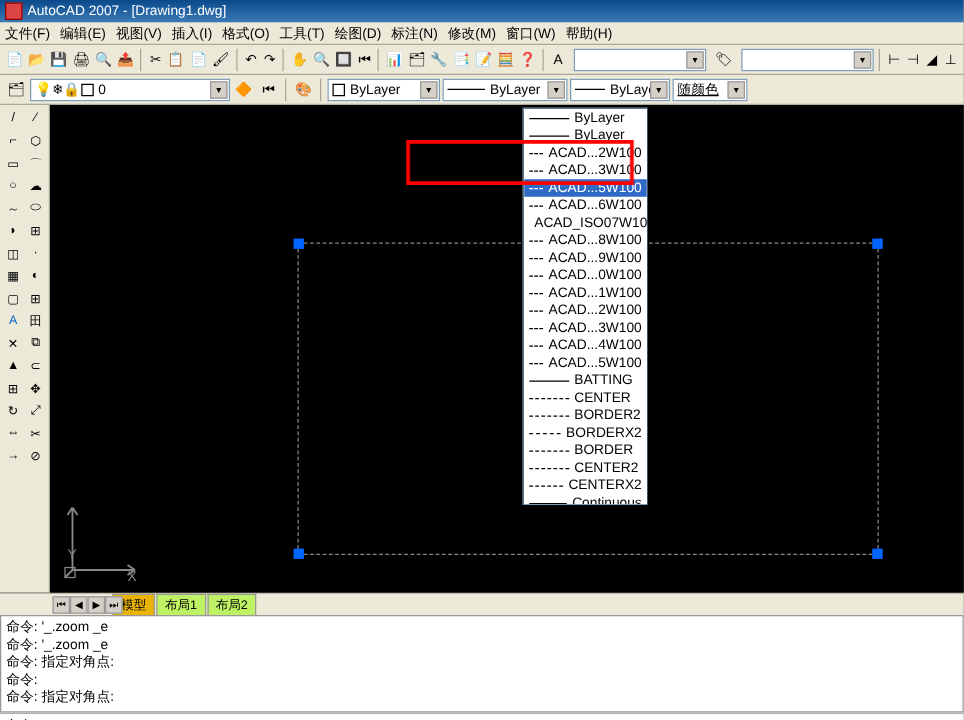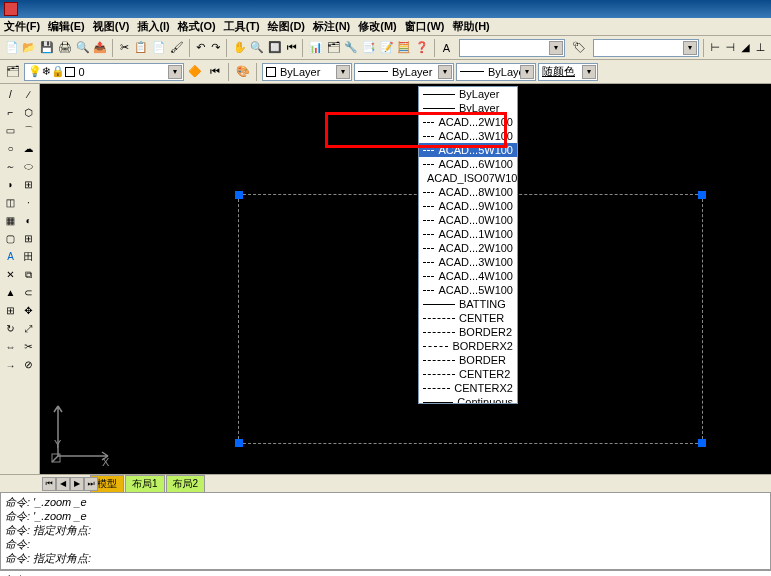--- a/index.html
+++ b/index.html
@@ -1,20 +1,20 @@
 <!DOCTYPE html>
 <html><head>
 <meta charset="utf-8">
 <style>
 *{margin:0;padding:0;box-sizing:border-box;font-family:Tahoma,Arial,sans-serif;font-size:11px;}
 body{background:#d4d0c8;width:771px;height:576px;overflow:hidden;position:relative;}
 .titlebar{background:linear-gradient(to bottom,#0a4a8a,#3a7ab8);color:#fff;height:18px;display:flex;align-items:center;padding:0 4px;}
 .titlebar .icon{width:14px;height:14px;background:#d44;margin-right:4px;border:1px solid #800;}
 .titlebar .title{font-size:11px;}
-.menubar{background:#ece9d8;height:18px;display:flex;align-items:center;padding:0 4px;border-bottom:1px solid #aca899;font-weight:bold;}
+.menubar{background:#ece9d8;height:18px;display:flex;align-items:center;padding:0 4px;border-bottom:1px solid #aca899;}
 .menubar span{margin-right:8px;cursor:default;}
 .toolbar{background:#ece9d8;height:24px;display:flex;align-items:center;padding:2px 4px;border-bottom:1px solid #aca899;gap:2px;}
 .toolbar .btn{width:18px;height:18px;border:1px solid #ece9d8;display:flex;align-items:center;justify-content:center;cursor:pointer;}
 .toolbar .sep{width:2px;height:18px;border-left:1px solid #aca899;margin:0 2px;}
 .dropdown{height:18px;background:#fff;border:1px solid #7f9db9;display:flex;align-items:center;padding:0 3px;position:relative;}
 .dropdown .arrow{position:absolute;right:1px;top:1px;width:14px;height:14px;background:#d4d0c8;border:1px solid #999;display:flex;align-items:center;justify-content:center;}
 .dropdown .arrow::after{content:"▾";font-size:8px;}
 .workarea{position:relative;background:#000;height:390px;display:flex;}
 .lefttools{width:40px;background:#ece9d8;border-right:1px solid #aca899;display:flex;flex-wrap:wrap;padding:2px;gap:1px;align-content:flex-start;}
 .lefttools .tbtn{width:17px;height:17px;border:1px solid #ece9d8;display:flex;align-items:center;justify-content:center;cursor:pointer;background:#ece9d8;font-size:10px;}
@@ -33,30 +33,31 @@
 .ltitem .sample{display:inline-block;width:32px;height:1px;border-top:1px solid #000;margin-right:4px;}
 .ltitem .sample.dash{border-top:1px dashed #000;}
 .ltitem .sample.dot{border-top:1px dotted #000;}
 .redbox{position:absolute;left:325px;top:112px;width:182px;height:36px;border:3px solid #ff0000;z-index:101;pointer-events:none;}
 .tabs{background:#ece9d8;height:18px;display:flex;align-items:center;padding:0 30px;border-top:1px solid #aca899;}
 .tabs .navbtns{position:absolute;left:42px;display:flex;}
 .tabs .navbtns span{width:14px;height:14px;border:1px solid #999;background:#d4d0c8;display:flex;align-items:center;justify-content:center;font-size:8px;cursor:pointer;}
 .tabs .tab{padding:1px 6px;background:#eab308;border:1px solid #999;border-bottom:none;margin-right:1px;font-size:10px;cursor:pointer;}
 .tabs .tab.inactive{background:#bef264;}
 .cmdwin{background:#fff;height:78px;border:1px solid #999;padding:2px 4px;font-family:monospace;font-size:11px;overflow:hidden;}
-.cmdwin div{line-height:14px;font-style:italic;}
+.cmdwin div{line-height:14px;}
 .cmdinput{background:#fff;border-top:1px solid #999;height:18px;padding:2px 4px;font-family:monospace;}
 .layer-swatch{width:10px;height:10px;background:#fff;border:1px solid #000;display:inline-block;margin-right:4px;}
 svg{display:block;}
 </style>
 </head>
 <body>
 
 <div class="titlebar">
   <div class="icon"></div>
+  <span class="title">AutoCAD 2007 - [Drawing1.dwg]</span>
 </div>
 
 <div class="menubar">
   <span>文件(F)</span>
   <span>编辑(E)</span>
   <span>视图(V)</span>
   <span>插入(I)</span>
   <span>格式(O)</span>
   <span>工具(T)</span>
   <span>绘图(D)</span>

